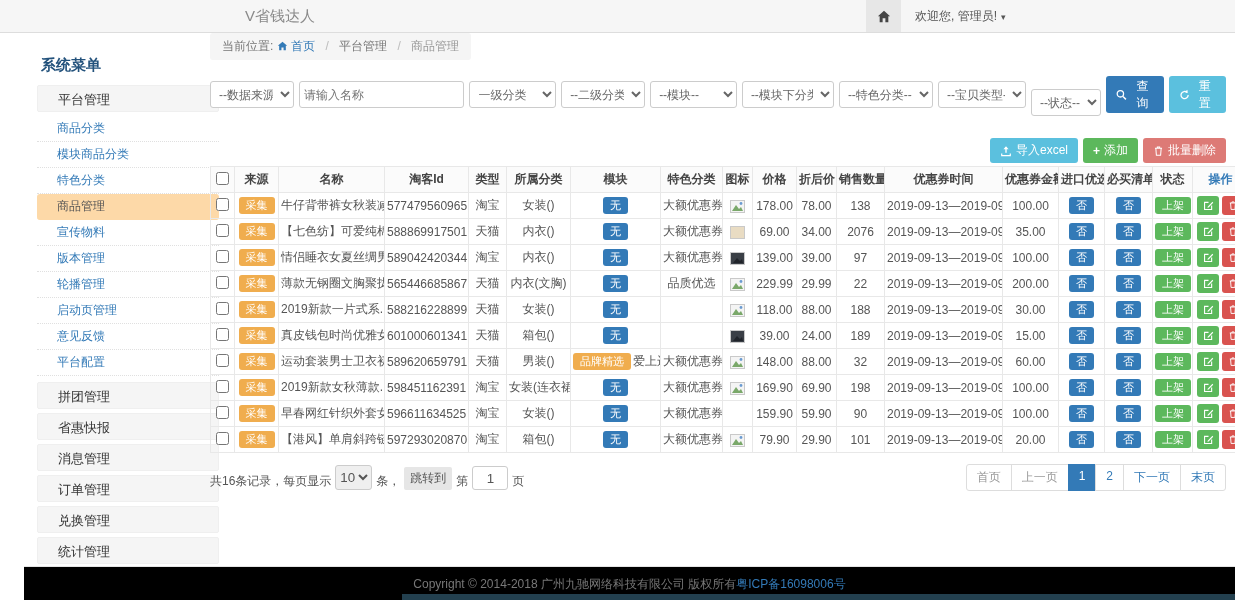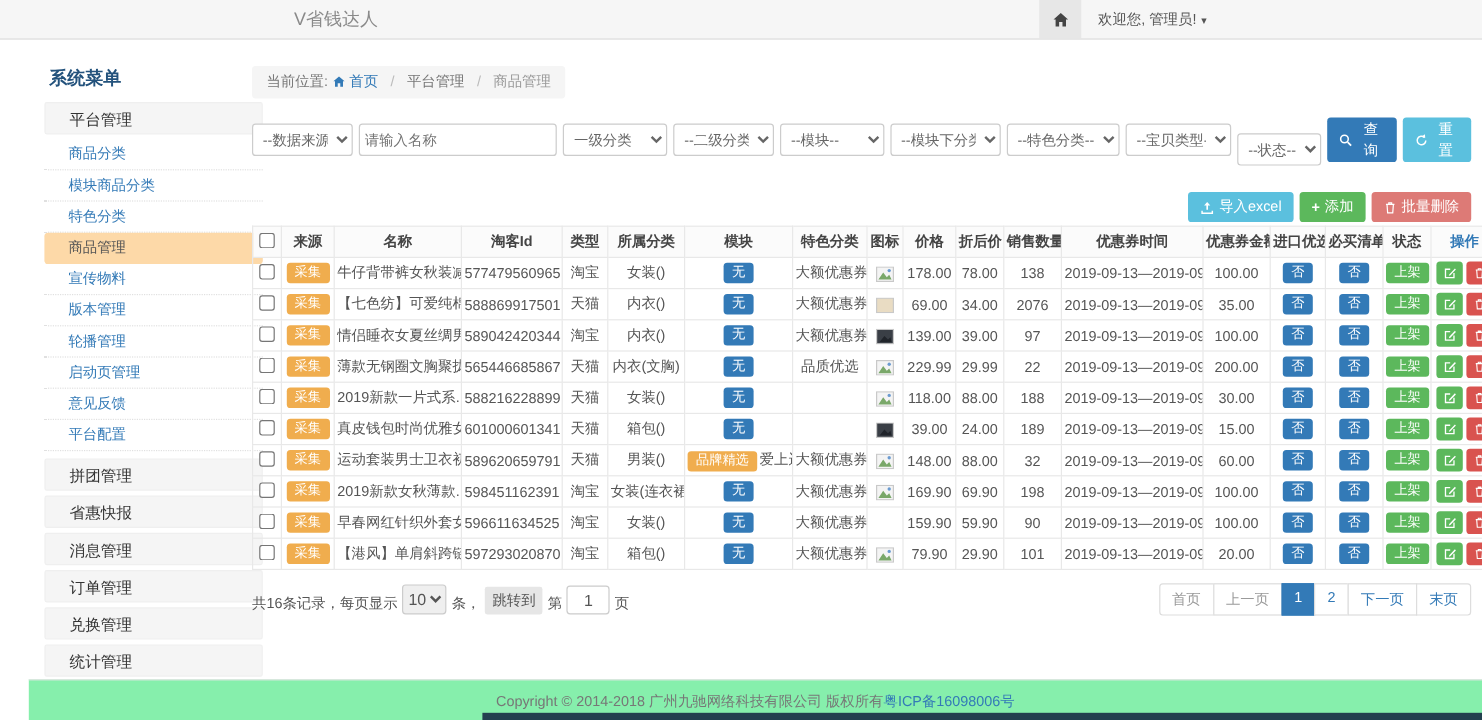--- a/index.html
+++ b/index.html
@@ -19,21 +19,21 @@
   .sidebar { position:absolute; left:8px; top:44px; width:182px;margin-left:29px; }
   .sb-title { font-size:15px; font-weight:bold; color:#23527c; margin:12px 0 10px 4px; }
   .sb-group { height:27px; line-height:27px; background:#f5f5f5; border:1px solid #efefef;
     border-radius:2px; margin-bottom:4px; padding-left:20px; color:#333; font-size:13px; cursor:pointer; }
   .sb-links { margin:2px 0 6px 0; }
   .sb-link { height:26px; line-height:25px; padding-left:20px; color:#337ab7;
     border-bottom:1px dotted #e0e0e0; cursor:pointer; }
   .sb-link.active { background:#fdd9a8; border-radius:3px; color:#555; border-bottom:1px solid #fdd9a8; }
 
   
-  .main { position:absolute; left:210px; top:55px; width:1016px; }
+  .main { position:absolute; left:210px; top:33px; width:1016px; }
   .breadcrumb { display:inline-block; background:#f5f5f5; border-radius:3px; padding:5px 12px; color:#777; }
   .breadcrumb .bc-home { color:#337ab7; cursor:pointer; }
   .breadcrumb .sep { color:#bbb; margin:0 7px; }
   .breadcrumb .bc-item { color:#777; }
   .breadcrumb .bc-item.current { color:#999; }
 
   .filter-bar { margin-top:13px; display:flex; gap:5px; align-items:center; }
   .filter-bar select, .filter-bar input[type=text] { height:27px; border:1px solid #ccc; border-radius:3px;
     background:#fff; color:#666; font-size:12px; padding:0 4px; font-family:inherit; }
   .btn { display:inline-flex; align-items:center; gap:4px; border:none; border-radius:3px;
@@ -72,21 +72,21 @@
   .jump-input { width:36px; height:24px; border:1px solid #ccc; border-radius:3px; text-align:center; font-family:inherit; color:#555; }
   .pager { display:flex; }
   .pager a { display:block; border:1px solid #ddd; background:#fff; color:#337ab7; padding:4px 10px;
     margin-left:-1px; text-decoration:none; cursor:pointer; }
   .pager a:first-child { margin-left:0; border-radius:3px 0 0 3px; }
   .pager a:last-child { border-radius:0 3px 3px 0; }
   .pager a.disabled { color:#9a9a9a; }
   .pager a.active { background:#337ab7; border-color:#337ab7; color:#fff; }
 
   
-  .footer { position:absolute; left:0; right:0; top:566px; height:34px; background:#86efac;
+  .footer { position:absolute; left:0; right:0; top:566px; height:34px; background:#000000;
     border-top:1px solid #e5e5e5; text-align:center; color:#777; line-height:34px; z-index:5;margin-left:24px; }
   .footer .icp { color:#337ab7; cursor:pointer; }
   .bottom-bar { position:absolute; left:402px; right:0; bottom:0; height:6px; background:#23404f; z-index:6; }
 
   
   .thumb { display:inline-block; width:15px; height:13px; vertical-align:middle; }
 </style>
 </head>
 <body>
 

